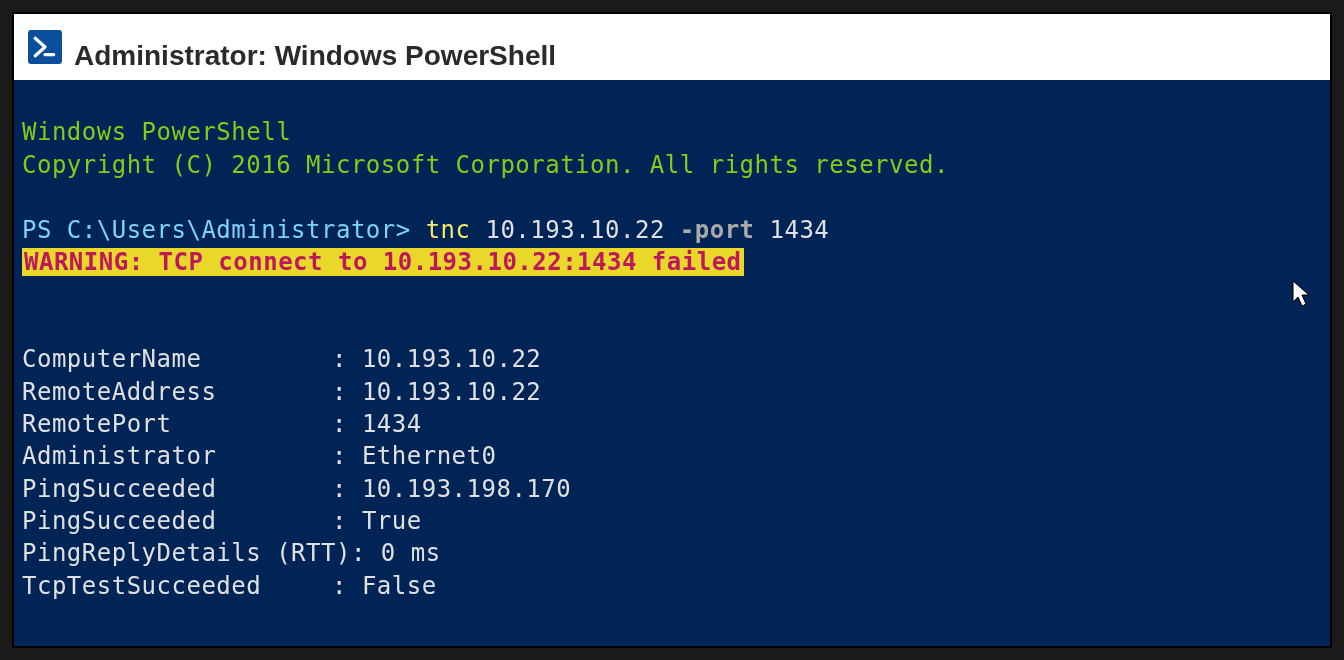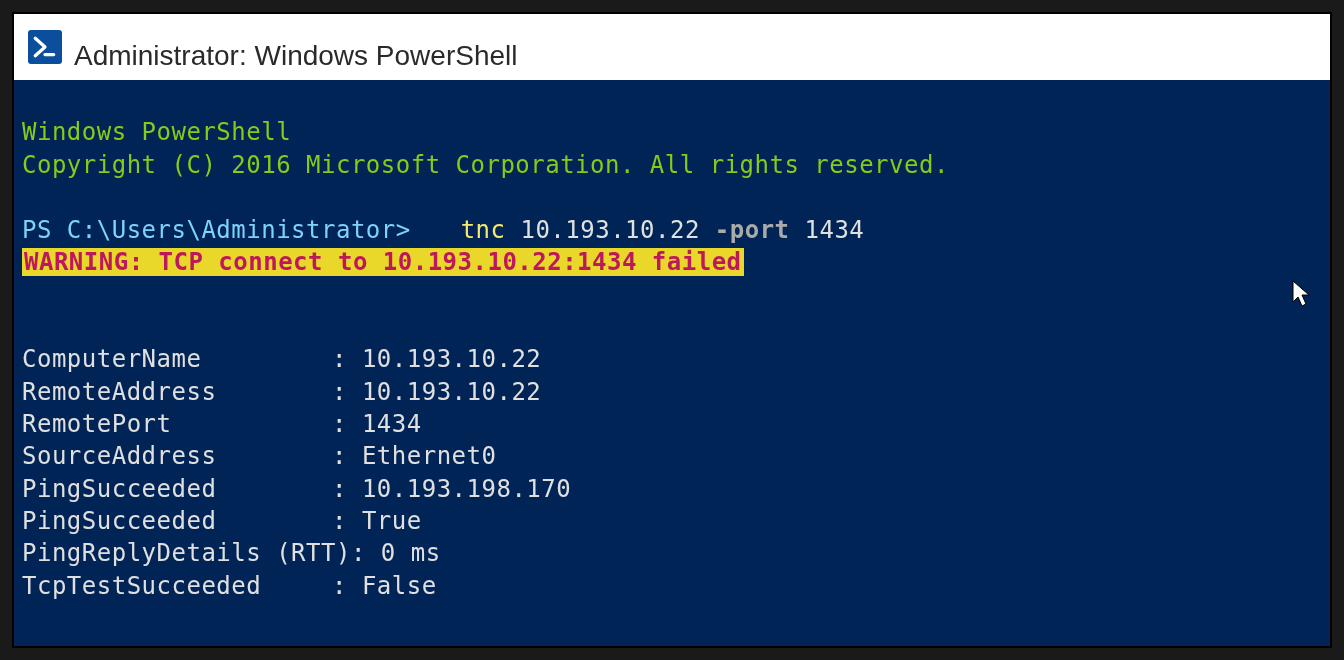--- a/index.html
+++ b/index.html
@@ -46,21 +46,21 @@
       position: relative;
     }
     .ps-icon svg {
       width: 26px;
       height: 26px;
     }
     .title-text {
       color: #2a2a2a;
       font-family: 'Segoe UI', Tahoma, sans-serif;
       font-size: 28px;
-      font-weight: 400;
+      font-weight: 700;
       margin-top: 17px;
     }
     .terminal {
       flex: 1;
       background: #012456;
       color: #e0e0e0;
       padding: 4px 8px;
       font-size: 24px;
       line-height: 1.35;
       letter-spacing: 0.5px;
@@ -68,21 +68,20 @@
       overflow: hidden;
     }
     .banner-line {
       color: #84cc16;
     }
     .prompt {
       color: #7dd3fc;
     }
     .cmd {
       color: #f5e96b;
-      margin-left: 35px;
     }
     .param {
       color: #aaaaaa;
       font-weight: bold;
     }
     .arg {
       color: #e0e0e0;
     }
     .warning {
       background: #e9d72a;
@@ -130,21 +129,21 @@
 <span class="banner-line">Windows PowerShell</span>
 <span class="banner-line">Copyright (C) 2016 Microsoft Corporation. All rights reserved.</span>
 
 <span><span class="prompt">PS C:\Users\Administrator&gt;</span> <span class="cmd">tnc</span> <span class="arg">10.193.10.22</span> <span class="param">-port</span> <span class="arg">1434</span></span>
 <span class="warning">WARNING: TCP connect to 10.193.10.22:1434 failed</span>
 
 
 <span class="result-row"><span class="result-key">ComputerName</span><span class="result-sep">: </span><span class="result-val">10.193.10.22</span></span>
 <span class="result-row"><span class="result-key">RemoteAddress</span><span class="result-sep">: </span><span class="result-val">10.193.10.22</span></span>
 <span class="result-row"><span class="result-key">RemotePort</span><span class="result-sep">: </span><span class="result-val">1434</span></span>
-<span class="result-row"><span class="result-key">SourceAddress</span><span class="result-sep">: </span><span class="result-val">Ethernet0</span></span>
+<span class="result-row"><span class="result-key">Administrator</span><span class="result-sep">: </span><span class="result-val">Ethernet0</span></span>
 <span class="result-row"><span class="result-key">PingSucceeded</span><span class="result-sep">: </span><span class="result-val">10.193.198.170</span></span>
 <span class="result-row"><span class="result-key">PingSucceeded</span><span class="result-sep">: </span><span class="result-val">True</span></span>
 <span class="result-row"><span class="result-key">PingReplyDetails (RTT)</span><span class="result-sep">: </span><span class="result-val">0 ms</span></span>
 <span class="result-row"><span class="result-key">TcpTestSucceeded</span><span class="result-sep">: </span><span class="result-val">False</span></span>
   </div>
 </div>
 
 <div class="cursor-pointer">
   <svg width="22" height="28" viewBox="0 0 22 28">
     <path d="M1 1 L1 22 L6 17 L10 26 L14 24 L10 15 L17 15 Z" fill="#ffffff" stroke="#000" stroke-width="1"></path>

